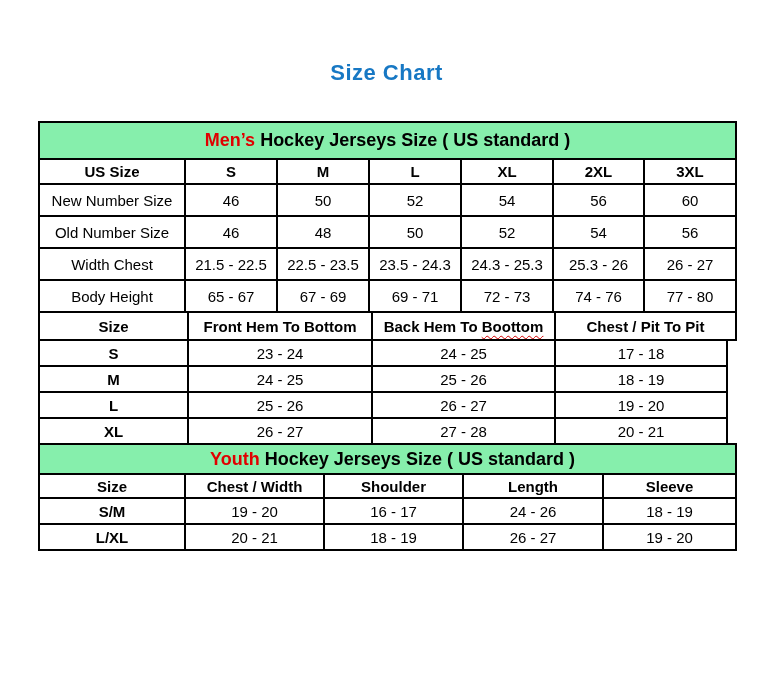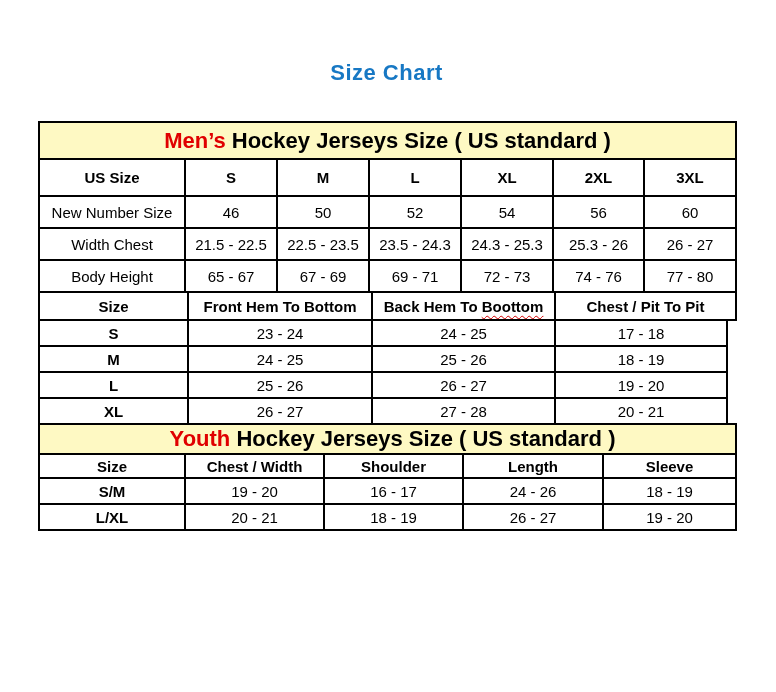--- a/index.html
+++ b/index.html
@@ -25,27 +25,27 @@
   table { border-collapse: collapse; table-layout: fixed; }
   .chart table + table { margin-top: -2px; }
 
   td {
     border: 2px solid #000000;
     text-align: center; vertical-align: middle;
     padding: 0 2px; font-size: 15px; white-space: nowrap; overflow: hidden;
   }
 
   tr.banner td {
-    background: #fef9c3;
-    font-weight: bold; font-size: 22px;
+    background: #86efac;
+    font-weight: bold; font-size: 18px;
     height: 37px;
   }
   .hl { color: #e00000; }
 
-  tr.head td { font-weight: bold; height: 37px; }
+  tr.head td { font-weight: bold; height: 25px; }
 
   .mens  tr.data td { height: 32px; }
   .w-head tr.banner td { height: 34px; }
   .w-head tr.head td { height: 28px; }
   .w-body td { height: 26px; }
   .youth tr.banner td { height: 30px; padding-left: 12px; }
   .youth tr.head td { height: 24px; }
   .youth tr.data td { height: 26px; margin-left: 44px; }
 
   .rlabel { font-weight: bold; }
@@ -93,20 +93,29 @@
       <tr class="data">
         <td>New Number Size</td>
         <td>46</td>
         <td>50</td>
         <td>52</td>
         <td>54</td>
         <td>56</td>
         <td>60</td>
       </tr>
       <tr class="data">
+        <td>Old Number Size</td>
+        <td>46</td>
+        <td>48</td>
+        <td>50</td>
+        <td>52</td>
+        <td>54</td>
+        <td>56</td>
+      </tr>
+      <tr class="data">
         <td>Width Chest</td>
         <td>21.5 - 22.5</td>
         <td>22.5 - 23.5</td>
         <td>23.5 - 24.3</td>
         <td>24.3 - 25.3</td>
         <td>25.3 - 26</td>
         <td>26 - 27</td>
       </tr>
       <tr class="data">
         <td>Body Height</td>

